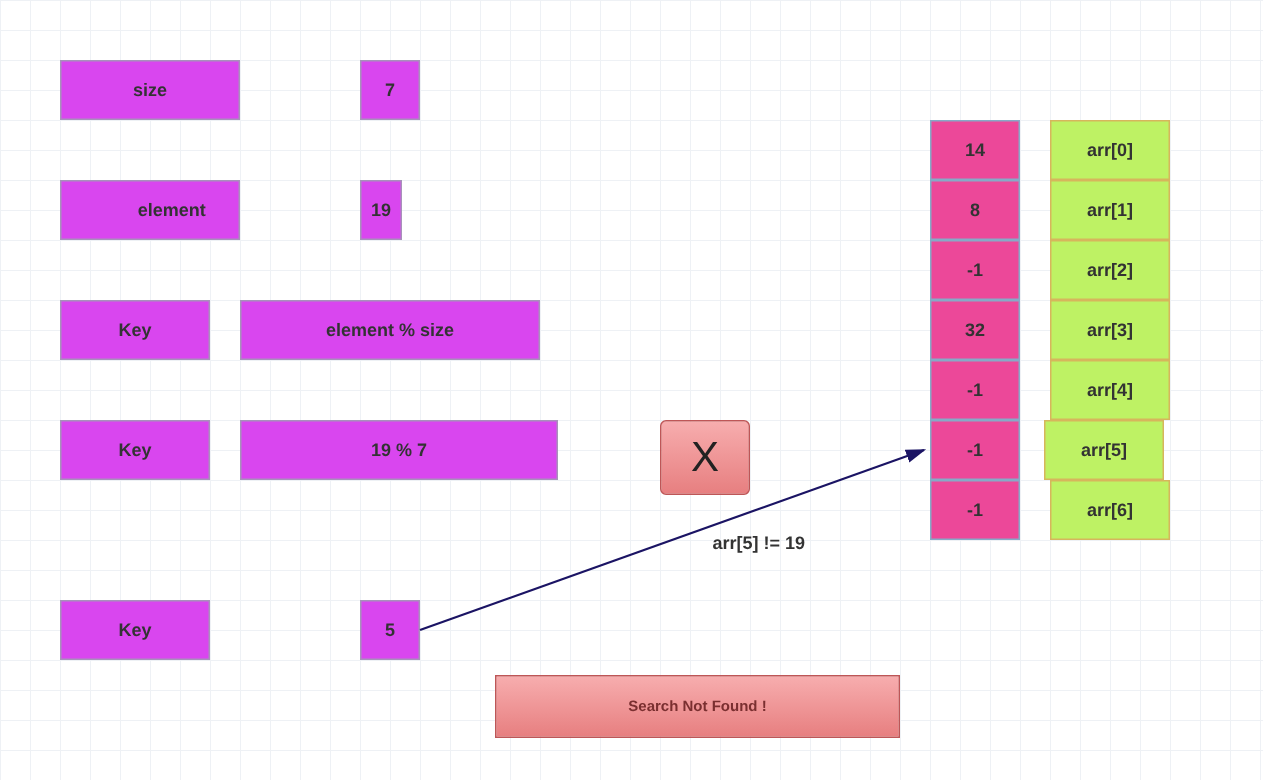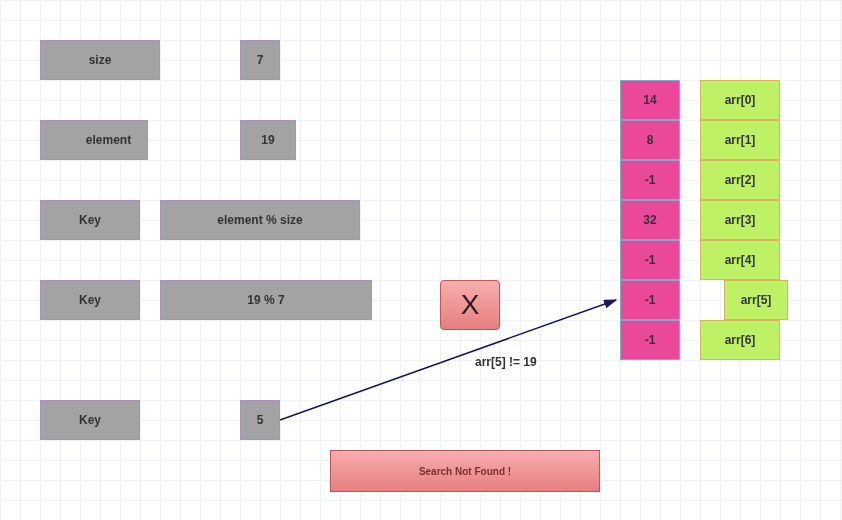--- a/index.html
+++ b/index.html
@@ -21,21 +21,21 @@
   }
   .box {
     position: absolute;
     display: flex;
     align-items: center;
     justify-content: center;
     box-sizing: border-box;
     border: 1px solid;
     white-space: nowrap;
   }
-  .purple { background: #a3a3a3; border-color: #a891bb; }
+  .purple { background: #d946ef; border-color: #a891bb; }
   .blue   { background: #ec4899; border-color: #87a9c7; }
   .yellow { background: #bef264; border-color: #d6b65c; }
   .red    {
     background: linear-gradient(#f7adae, #e77f80);
     border-color: #be5657;
     color: #7a2f30;
   }
   .red-x {
     background: linear-gradient(#f7adae, #e77f80);
     border-color: #be5657;
@@ -53,47 +53,47 @@
     position: absolute;
     left: 0; top: 0;
     width: 842px; height: 520px;
     pointer-events: none;
   }
 </style>
 </head>
 <body>
 
 <div class="box purple" style="left:40px; top:40px;  width:120px; height:40px;">size</div>
-<div class="box purple" style="left:40px; top:120px; width:108px; height:40px;padding-left:29px;">element</div>
+<div class="box purple" style="left:40px; top:120px; width:120px; height:40px;padding-left:29px;">element</div>
 <div class="box purple" style="left:40px; top:200px; width:100px; height:40px;">Key</div>
 <div class="box purple" style="left:40px; top:280px; width:100px; height:40px;">Key</div>
 <div class="box purple" style="left:40px; top:400px; width:100px; height:40px;">Key</div>
 
 <div class="box purple" style="left:240px; top:40px;  width:40px;  height:40px;">7</div>
-<div class="box purple" style="left:240px; top:120px; width:56px;  height:40px;">19</div>
+<div class="box purple" style="left:240px; top:120px; width:28px;  height:40px;">19</div>
 <div class="box purple" style="left:160px; top:200px; width:200px; height:40px;">element % size</div>
 <div class="box purple" style="left:160px; top:280px; width:212px; height:40px;">19 % 7</div>
 <div class="box purple" style="left:240px; top:400px; width:40px;  height:40px;">5</div>
 
 <div class="box red-x" style="left:440px; top:280px; width:60px; height:50px;">X</div>
 
 <div class="box blue" style="left:620px; top:80px;  width:60px; height:40px;">14</div>
 <div class="box blue" style="left:620px; top:120px; width:60px; height:40px;">8</div>
 <div class="box blue" style="left:620px; top:160px; width:60px; height:40px;">-1</div>
 <div class="box blue" style="left:620px; top:200px; width:60px; height:40px;">32</div>
 <div class="box blue" style="left:620px; top:240px; width:60px; height:40px;">-1</div>
 <div class="box blue" style="left:620px; top:280px; width:60px; height:40px;">-1</div>
 <div class="box blue" style="left:620px; top:320px; width:60px; height:40px;">-1</div>
 
 <div class="box yellow" style="left:700px; top:80px;  width:80px; height:40px;">arr[0]</div>
 <div class="box yellow" style="left:700px; top:120px; width:80px; height:40px;text-align:right;">arr[1]</div>
 <div class="box yellow" style="left:700px; top:160px; width:80px; height:40px;">arr[2]</div>
 <div class="box yellow" style="left:700px; top:200px; width:80px; height:40px;">arr[3]</div>
 <div class="box yellow" style="left:700px; top:240px; width:80px; height:40px;">arr[4]</div>
-<div class="box yellow" style="left:724px; top:280px; width:64px; height:40px;">arr[5]</div>
+<div class="box yellow" style="left:696px; top:280px; width:80px; height:40px;">arr[5]</div>
 <div class="box yellow" style="left:700px; top:320px; width:80px; height:40px;">arr[6]</div>
 
 <div class="arrow-note" style="left:475px; top:355px;">arr[5] != 19</div>
 
 <div class="box red" style="left:330px; top:450px; width:270px; height:42px; font-size:10px;">Search Not Found !</div>
 
 <svg class="arrows">
   <defs>
     <marker id="ah" markerWidth="10" markerHeight="10" refX="8" refY="3" orient="auto">
       <path d="M0,0 L9,3 L0,6 Z" fill="#1b1464"></path>

